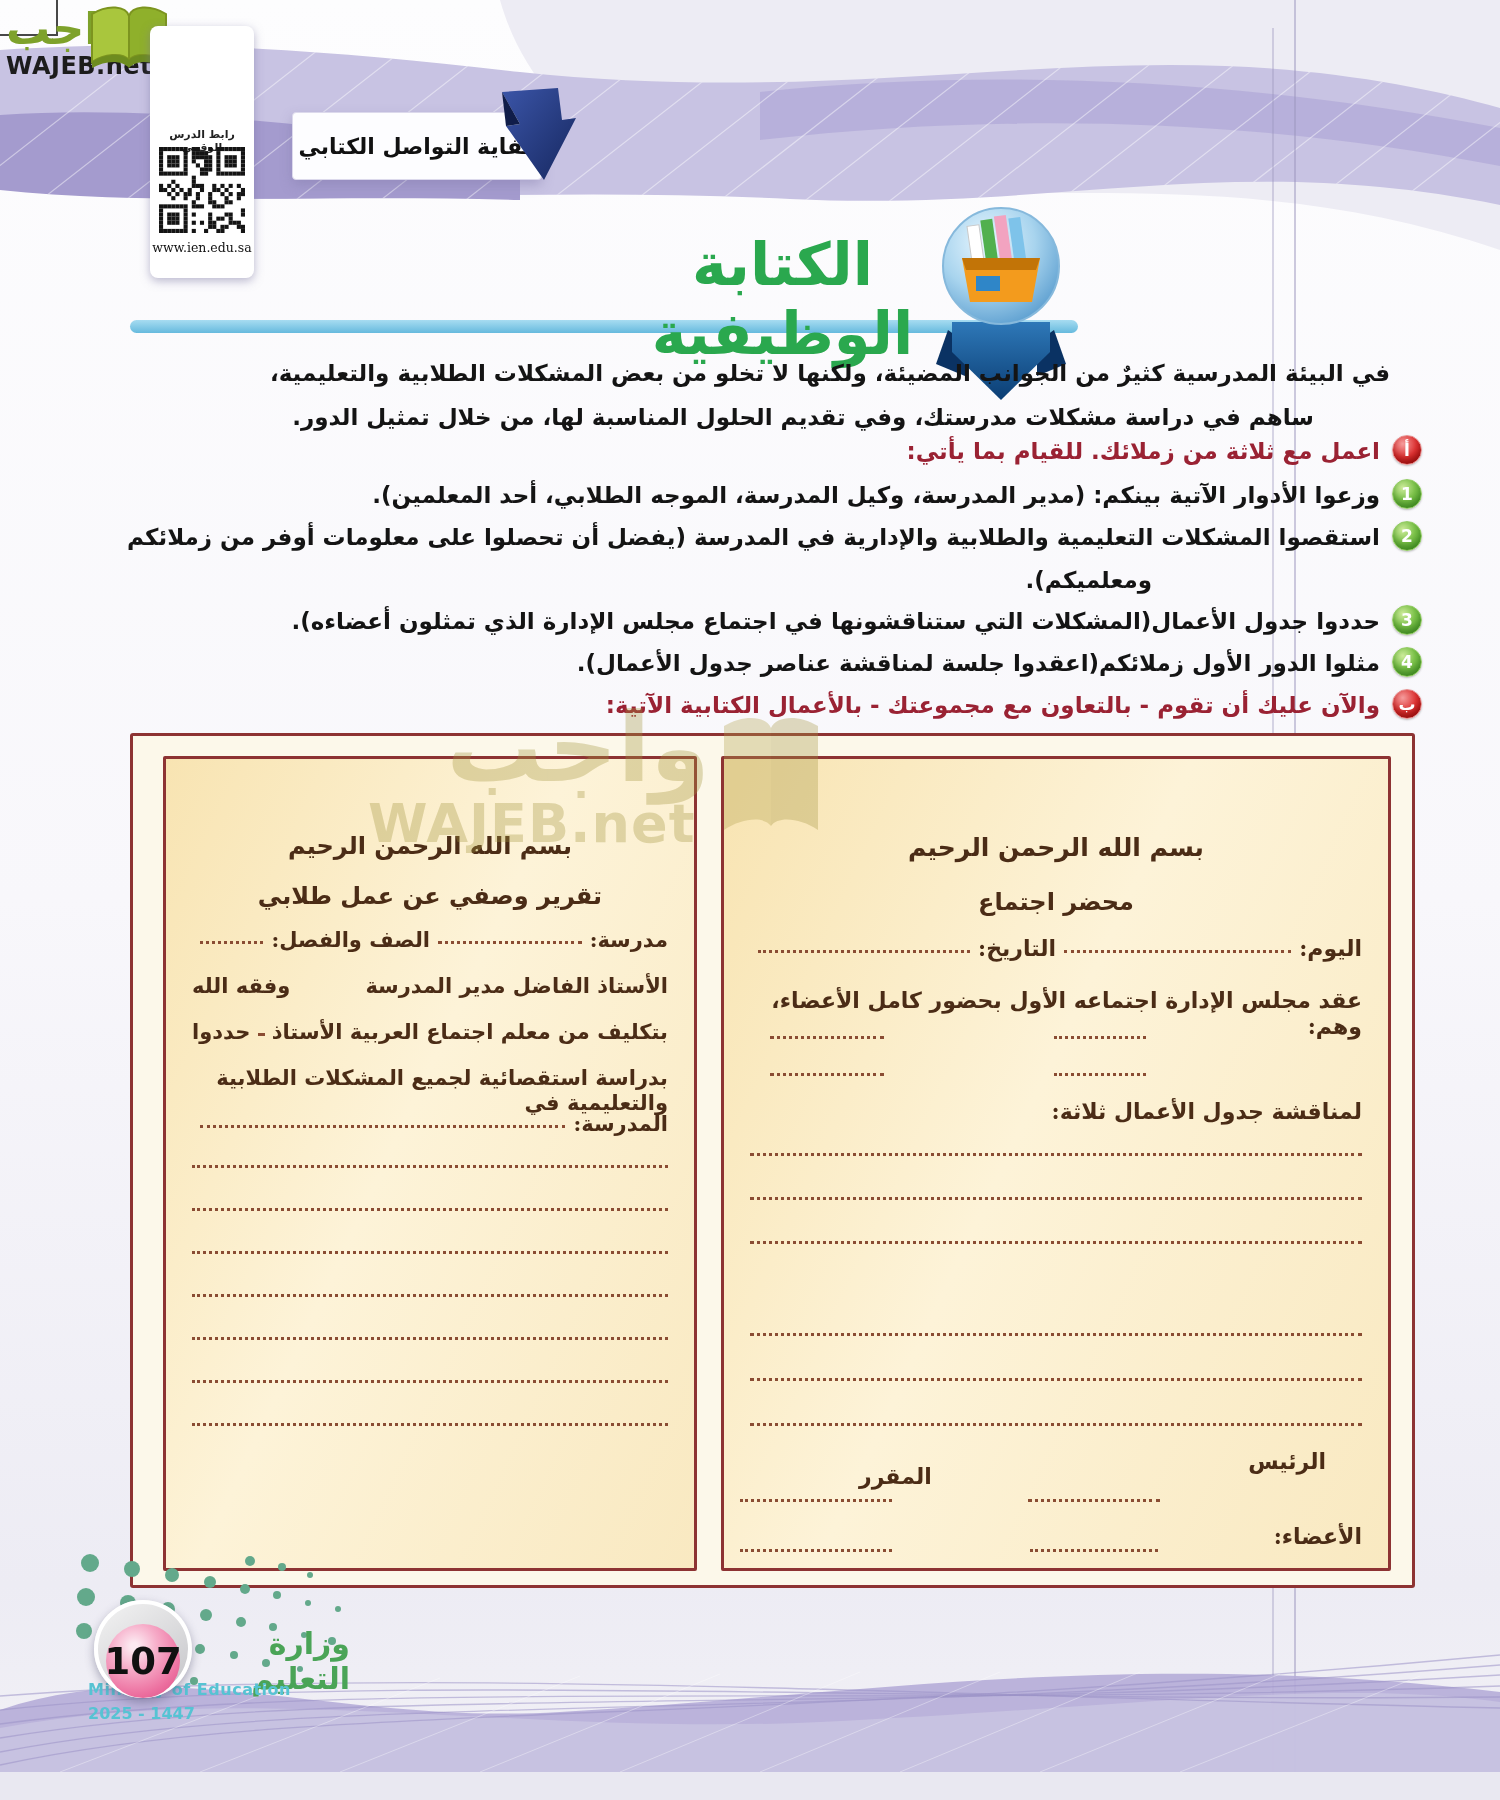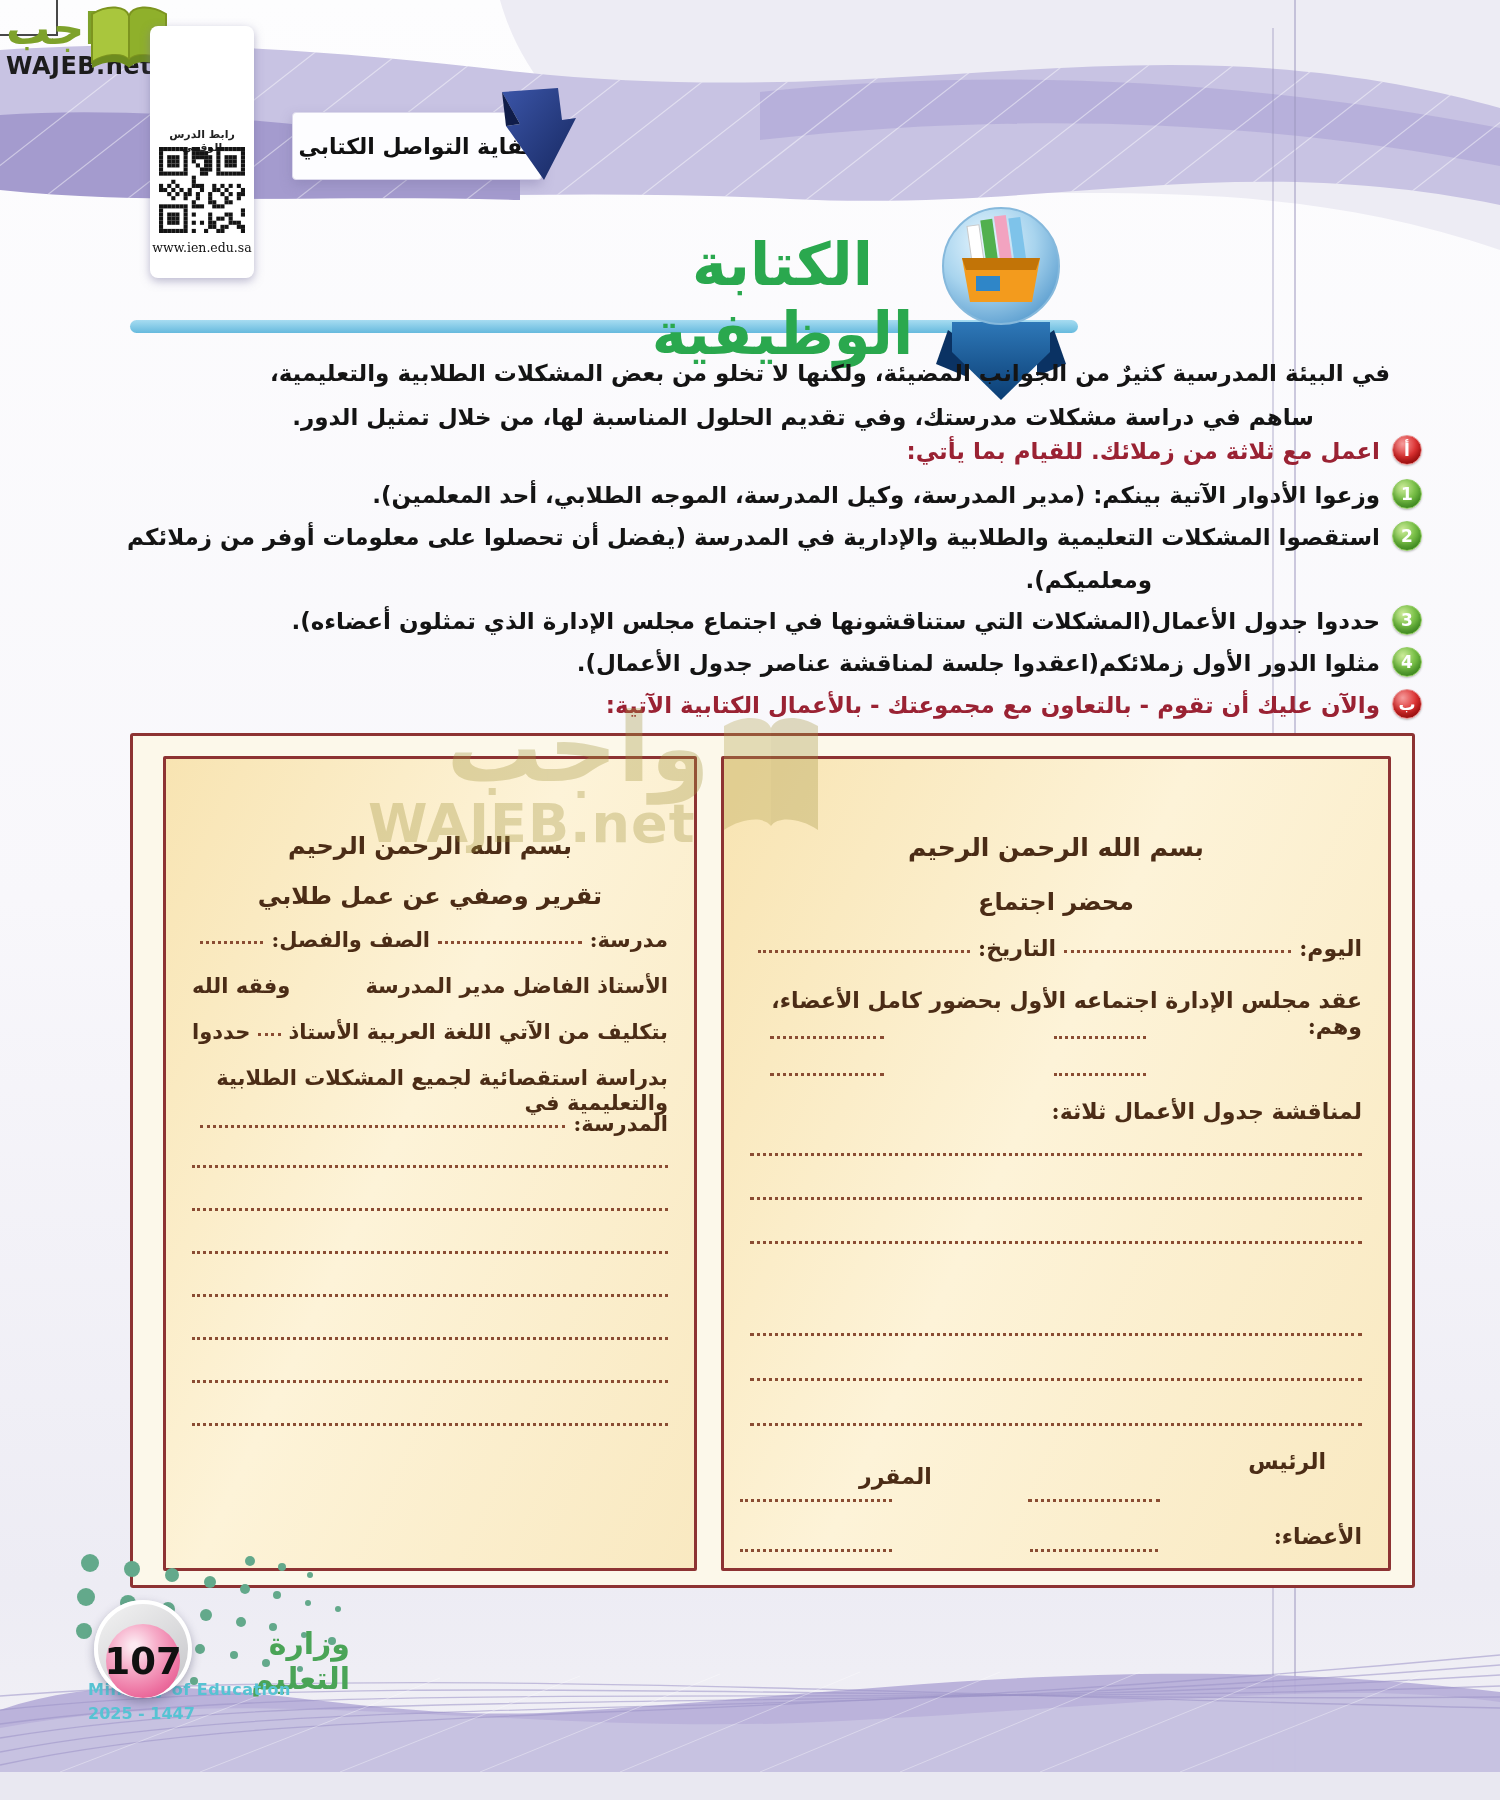--- a/index.html
+++ b/index.html
@@ -392,21 +392,21 @@
         <span class="pair">
             <span class="flab">الصف والفصل:</span>
             <span class="dots"></span>
           </span>
       </div>
       <div class="frow" style="top:214px;justify-content:space-between">
         <span class="flab">الأستاذ الفاضل مدير المدرسة</span>
         <span class="flab">وفقه الله</span>
       </div>
       <div class="frow" style="top:260px">
-        <span class="flab">بتكليف من الآتي اللغة العربية الأستاذ</span>
+        <span class="flab">بتكليف من معلم اجتماع العربية الأستاذ</span>
         <span class="dots"></span>
         <span class="flab">حددوا</span>
       </div>
       <div class="fr" style="top:306px">بدراسة استقصائية لجميع المشكلات الطلابية والتعليمية في</div>
       <div class="frow" style="top:352px">
         <span class="flab">المدرسة:</span>
         <span class="dots"></span>
       </div>
       <div class="dl" style="top:406px"></div>
       <div class="dl" style="top:449px"></div>

